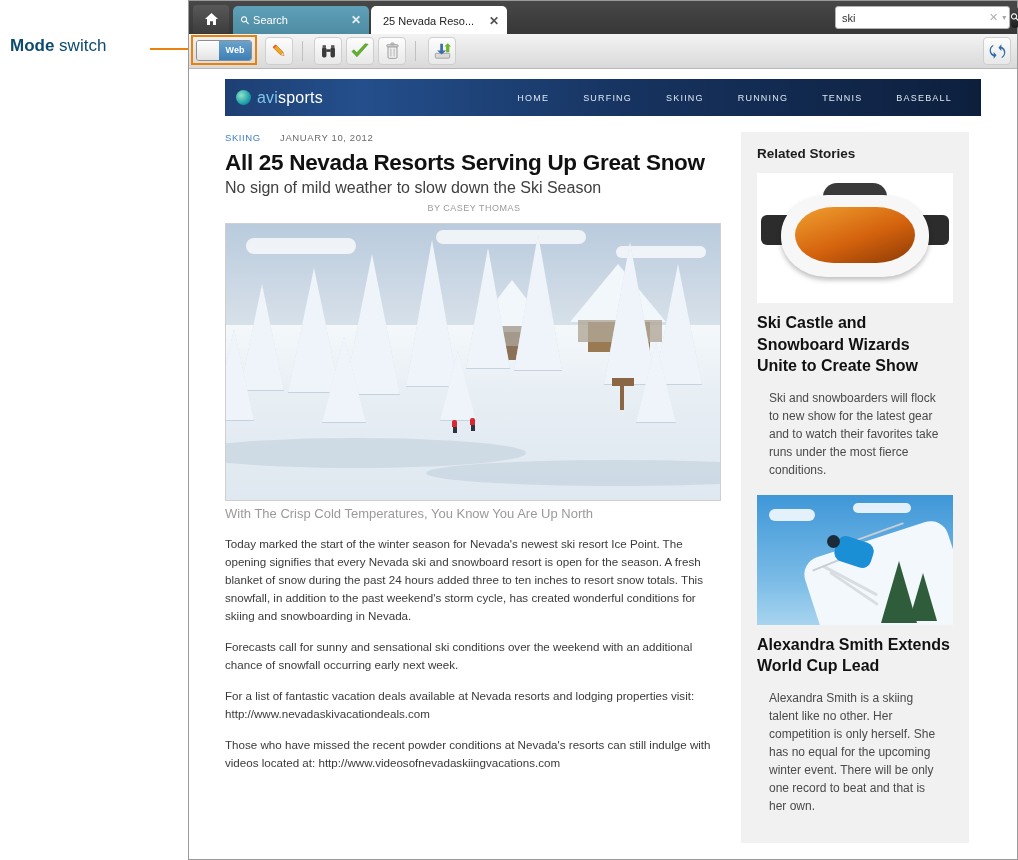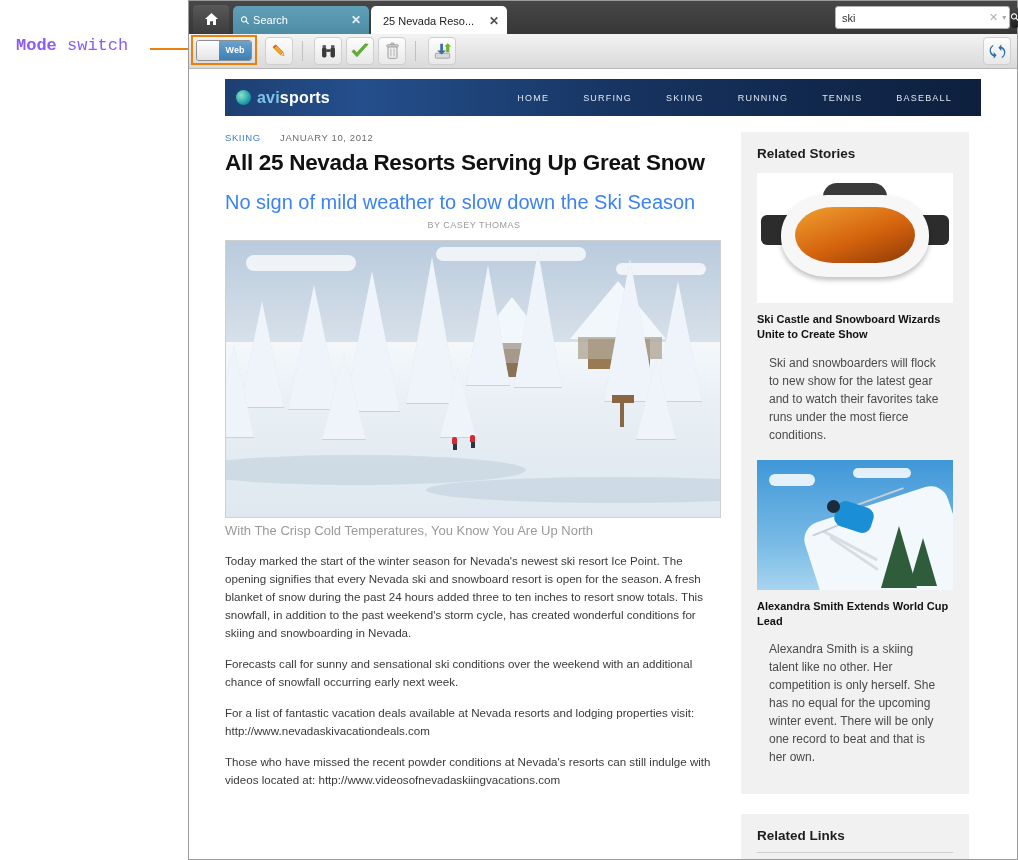--- a/index.html
+++ b/index.html
@@ -8,22 +8,22 @@
     background:#ffffff;
     font-family:"Liberation Sans", sans-serif;
     overflow:hidden;position:relative;
   }
   
   #annotation{
     position:absolute;left:0;top:0;width:188px;height:860px;
     background:#ffffff;
   }
   #mode-label{
-    position:absolute;left:16px;top:36px;
-    font-size:17px;color:#8b5cf6;white-space:nowrap;font-family:Liberation Mono, monospace;
+    position:absolute;left:10px;top:36px;
+    font-size:17px;color:#0c4a6e;white-space:nowrap;
   }
   #mode-label .b{font-weight:bold;}
   #mode-label .n{font-weight:normal;}
   #ann-arrow{
     position:absolute;left:150px;top:48px;width:40px;height:2px;
     background:#e8820c;
   }
   #ann-arrow:after{
     content:"";position:absolute;right:-10px;top:-5px;
     border-left:11px solid #e8820c;
@@ -127,39 +127,39 @@
     margin:10px 36px 0 36px;height:37px;
     background:linear-gradient(90deg,#1d3f73 0%,#244f8c 18%,#16325e 55%,#0d1f3d 100%);
     display:flex;align-items:center;position:relative;
   }
   #logo{display:flex;align-items:center;padding-left:11px;}
   #logo-mark{
     width:15px;height:15px;border-radius:50%;
     background:radial-gradient(circle at 35% 35%,#8fe3c8,#20a0a8 60%,#0f5f8c);
     margin-right:6px;
   }
-  #logo-text{font-size:16px;font-weight:bold;letter-spacing:.2px;}
+  #logo-text{font-size:16px;font-weight:normal;letter-spacing:.2px;}
   #logo-text .avi{color:#7fc4e8;}
   #logo-text .sports{color:#ffffff;}
   #sitenav{margin-left:auto;display:flex;padding-right:12px;}
   #sitenav a{
     color:#dfe8f2;font-size:9px;letter-spacing:1.2px;
     text-decoration:none;padding:0 17px;
   }
 
   #content{display:flex;margin:0 36px;padding-top:16px;}
   #article{width:498px;}
   .kicker{font-size:9.5px;letter-spacing:.6px;}
   .kicker .cat{color:#3f7fc1;}
   .kicker .date{color:#6b6b6b;margin-left:16px;}
   h1.headline{
     font-size:22.5px;font-weight:bold;color:#111;margin:7px 0 2px 0;
     letter-spacing:-.3px;line-height:1.12;
   }
-  h2.subhead{font-size:20px;font-weight:normal;color:#3b82f6;margin:16px 0 6px 0;}
+  h2.subhead{font-size:16px;font-weight:normal;color:#404040;margin:4px 0 6px 0;}
   .byline{font-size:9px;color:#9b9b9b;letter-spacing:.5px;margin-bottom:10px;text-align:center;}
 
   
   #hero{
     width:496px;height:278px;position:relative;overflow:hidden;
     border:1px solid #cfcfcf;box-sizing:border-box;background:#dfe7ef;
   }
   #sky{position:absolute;left:0;top:0;right:0;height:120px;
        background:linear-gradient(#b9cbdd,#cfdae6 60%,#dce5ec);}
   .cloud{position:absolute;background:rgba(255,255,255,.75);border-radius:40px;}
@@ -192,21 +192,21 @@
   
   #sidebar{width:228px;margin-left:18px;}
   .panel{background:#f1f1f1;padding:14px 16px 16px 16px;box-sizing:border-box;}
   .panel h3{
     font-size:13.5px;color:#1d1d1d;font-weight:bold;margin:0 0 12px 0;
   }
   #links-panel h3{margin-bottom:8px;padding-bottom:9px;border-bottom:1px solid #cfcfcf;}
   .story{margin-bottom:16px;}
   .story:last-child{margin-bottom:0;}
   .thumb{width:196px;height:130px;position:relative;overflow:hidden;background:#fff;}
-  .story h4{font-size:11px;font-weight:bold;color:#111;margin:9px 0 5px 0;line-height:1.35;}
+  .story h4{font-size:16px;font-weight:bold;color:#111;margin:9px 0 5px 0;line-height:1.35;}
   .story p{font-size:12px;color:#4a4a4a;line-height:1.5;margin:12px;}
   #links-panel{margin-top:20px;}
   #links-panel ul{margin:0;padding:0 0 0 14px;list-style:none;}
   #links-panel li{position:relative;margin-bottom:8px;}
   #links-panel li:before{
     content:"";position:absolute;left:-11px;top:5px;width:4px;height:4px;
     background:#2f6ea8;
   }
   #links-panel a{font-size:9.6px;color:#2f6ea8;text-decoration:none;line-height:1.5;font-weight:bold;}
 

